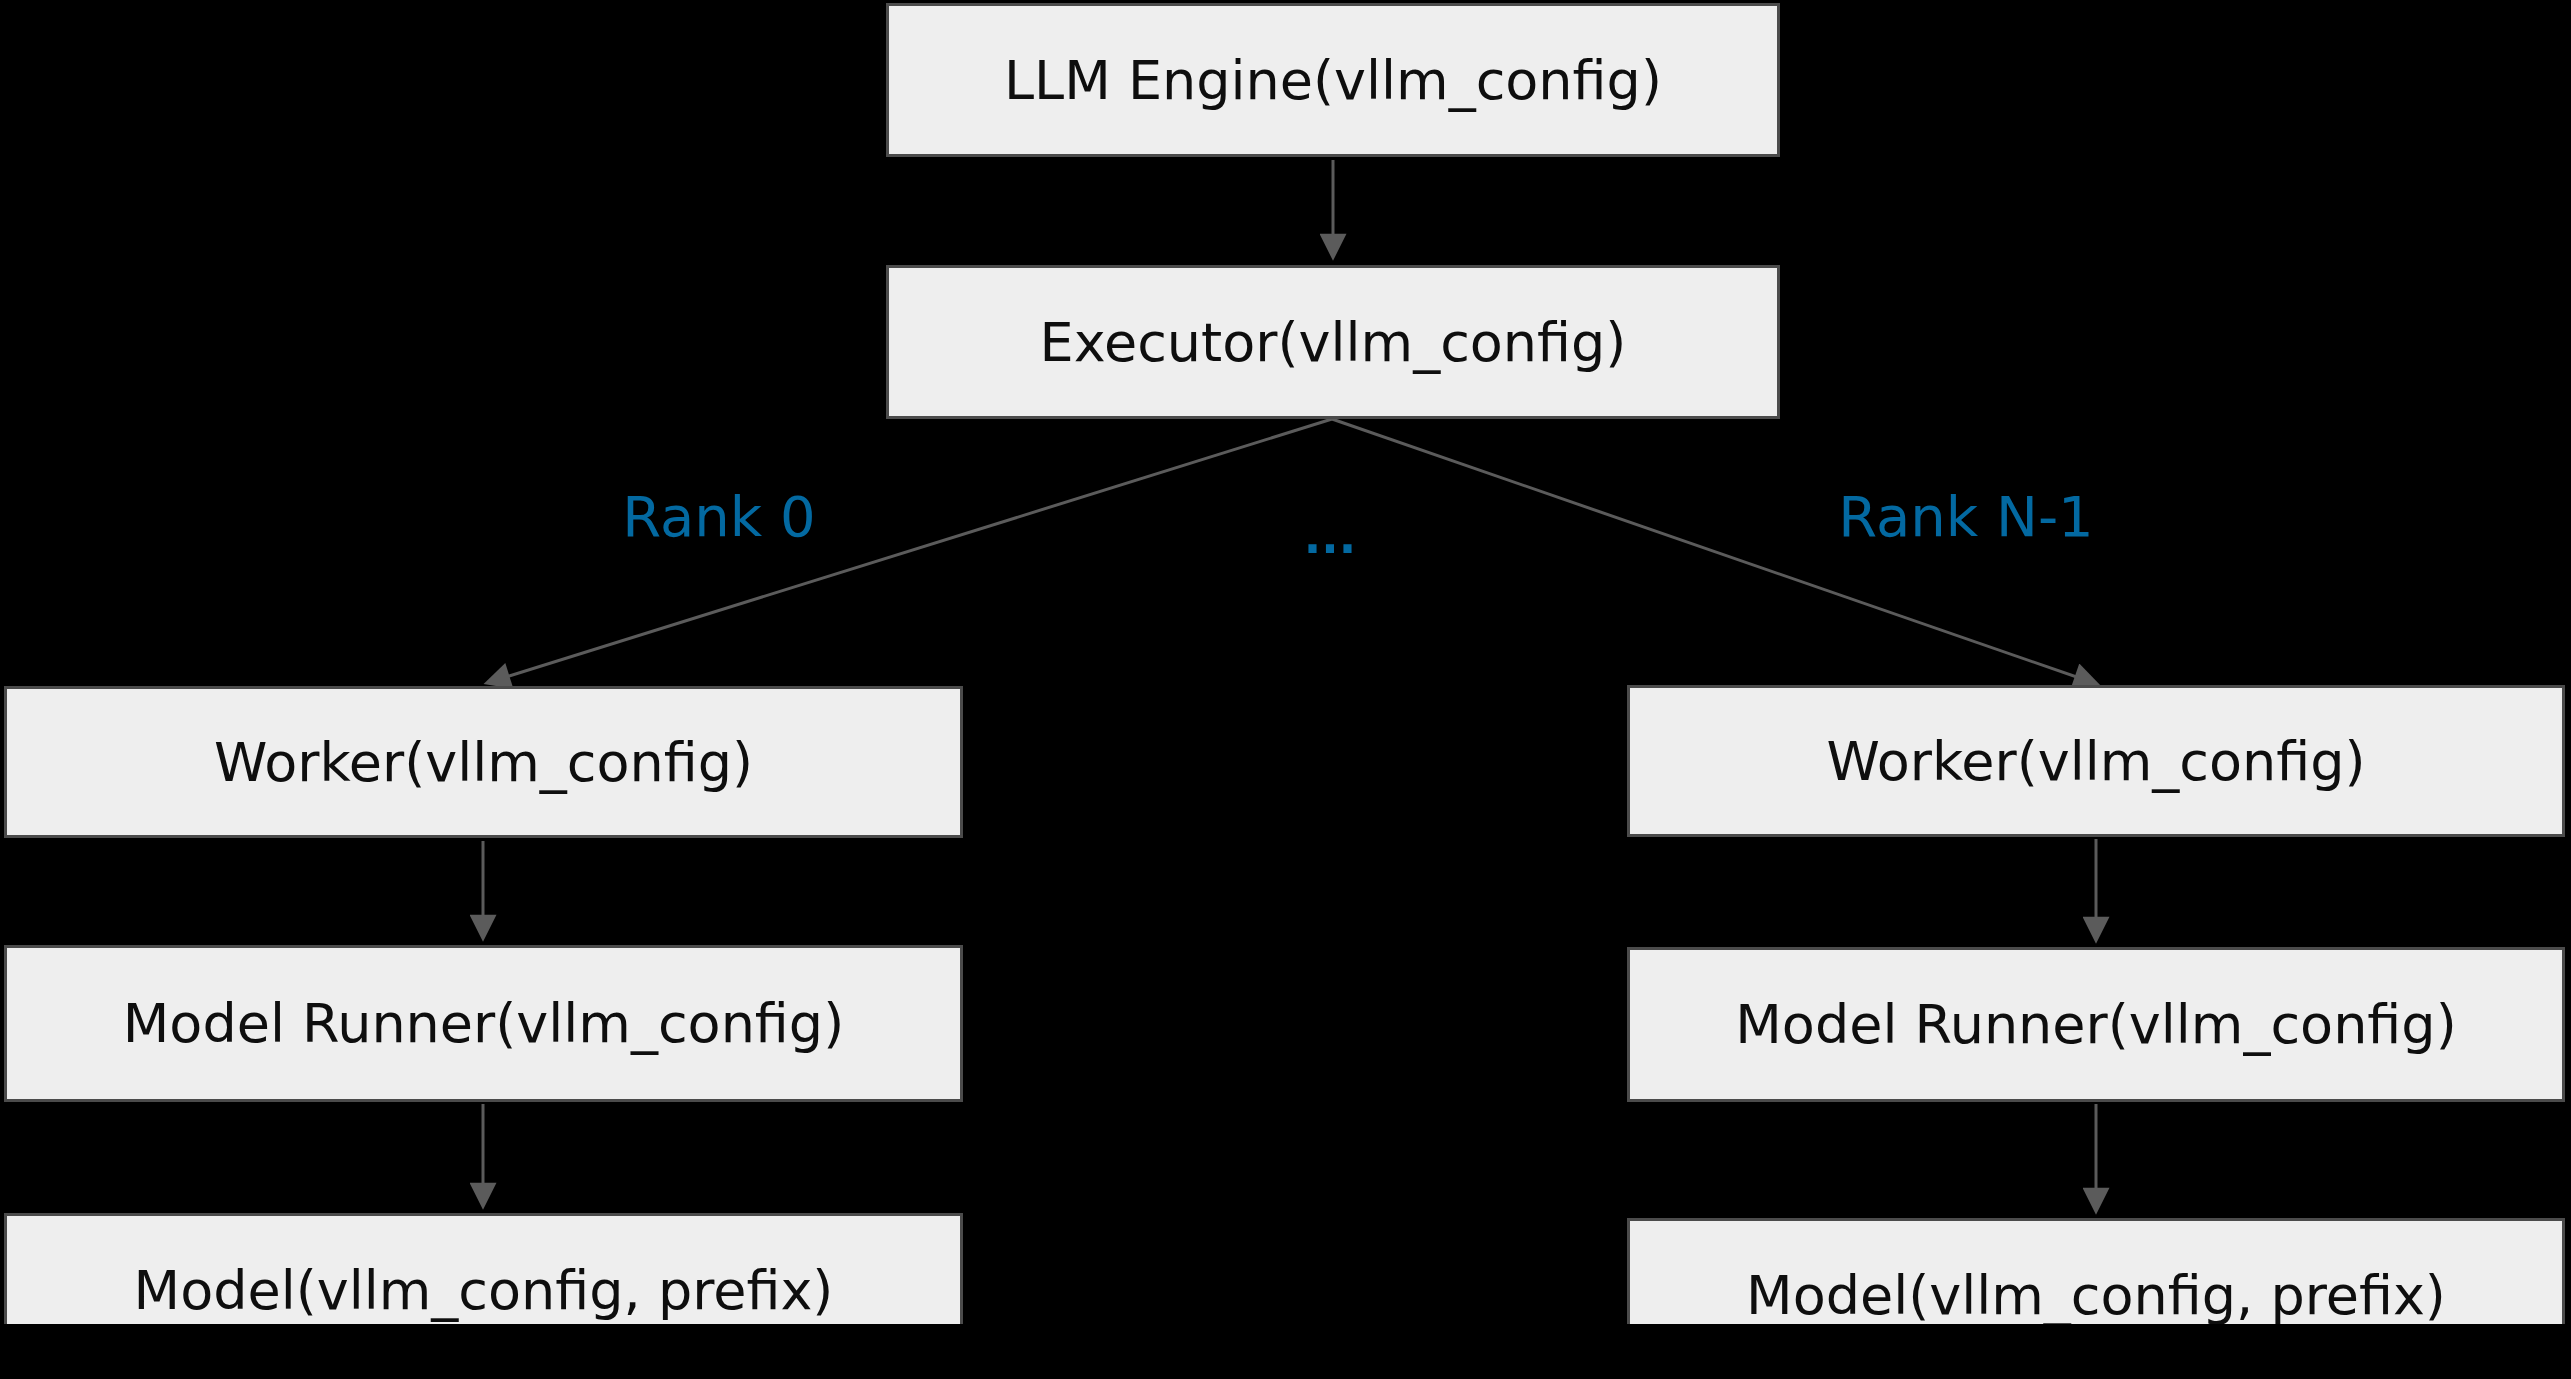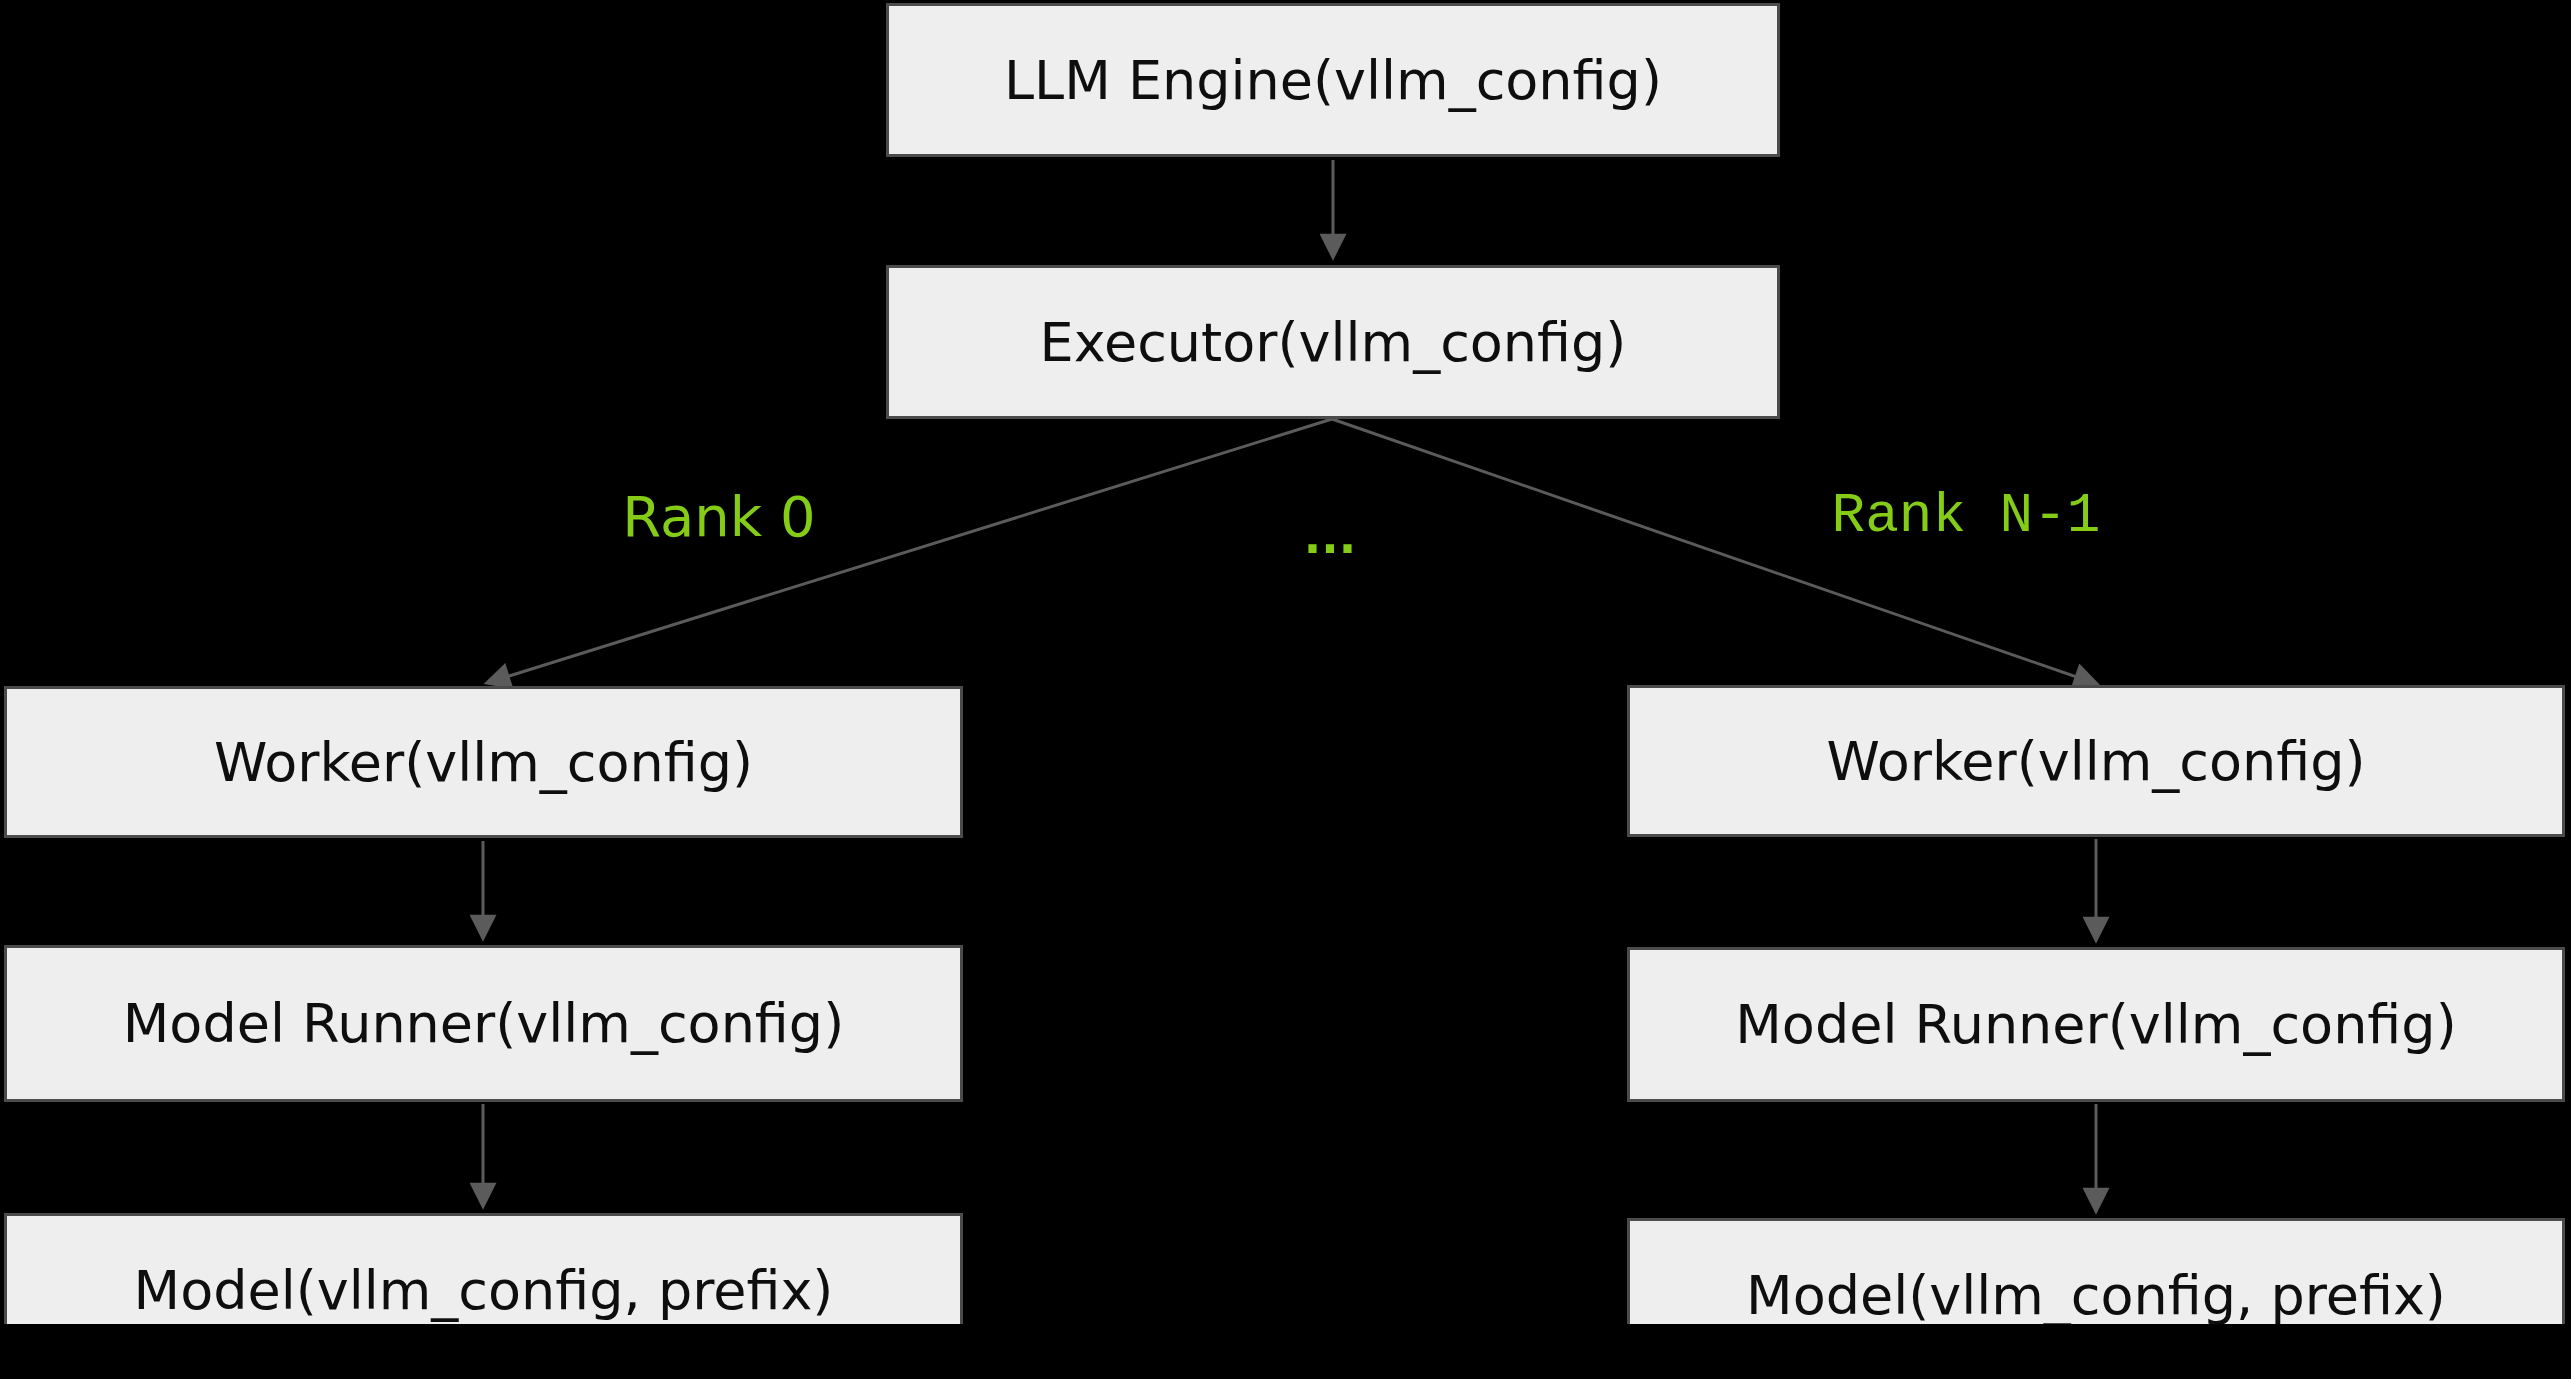--- a/index.html
+++ b/index.html
@@ -32,21 +32,21 @@
     justify-content: center;
     color: #0e0e0e;
     font-size: 54px;
     font-weight: 500;
     white-space: nowrap;
     text-align: center;
   }
   .edge-label {
     position: absolute;
     transform: translate(-50%, -50%);
-    color: #84cc16;
+    color: #0369a1;
     font-size: 56px;
     font-weight: 500;
     white-space: nowrap;
   }
   .edge-label.small {
     font-size: 46px;
     font-weight: bold;
   }
 </style>
 </head>
@@ -100,15 +100,15 @@
   </div>
 
   <div class="node" style="left:1627px; top:1218px; width:938px; height:155px;">
     <span>Model(vllm_config, prefix)</span>
   </div>
 
   <div class="edge-label" style="left:719px; top:516px;">Rank 0</div>
 
   <div class="edge-label small" style="left:1330px; top:537px;">...</div>
 
-  <div class="edge-label" style="left:1966px; top:516px;font-family:Liberation Mono, monospace;">Rank N-1</div>
+  <div class="edge-label" style="left:1966px; top:516px;">Rank N-1</div>
 
 </div>
 
 </body></html>

